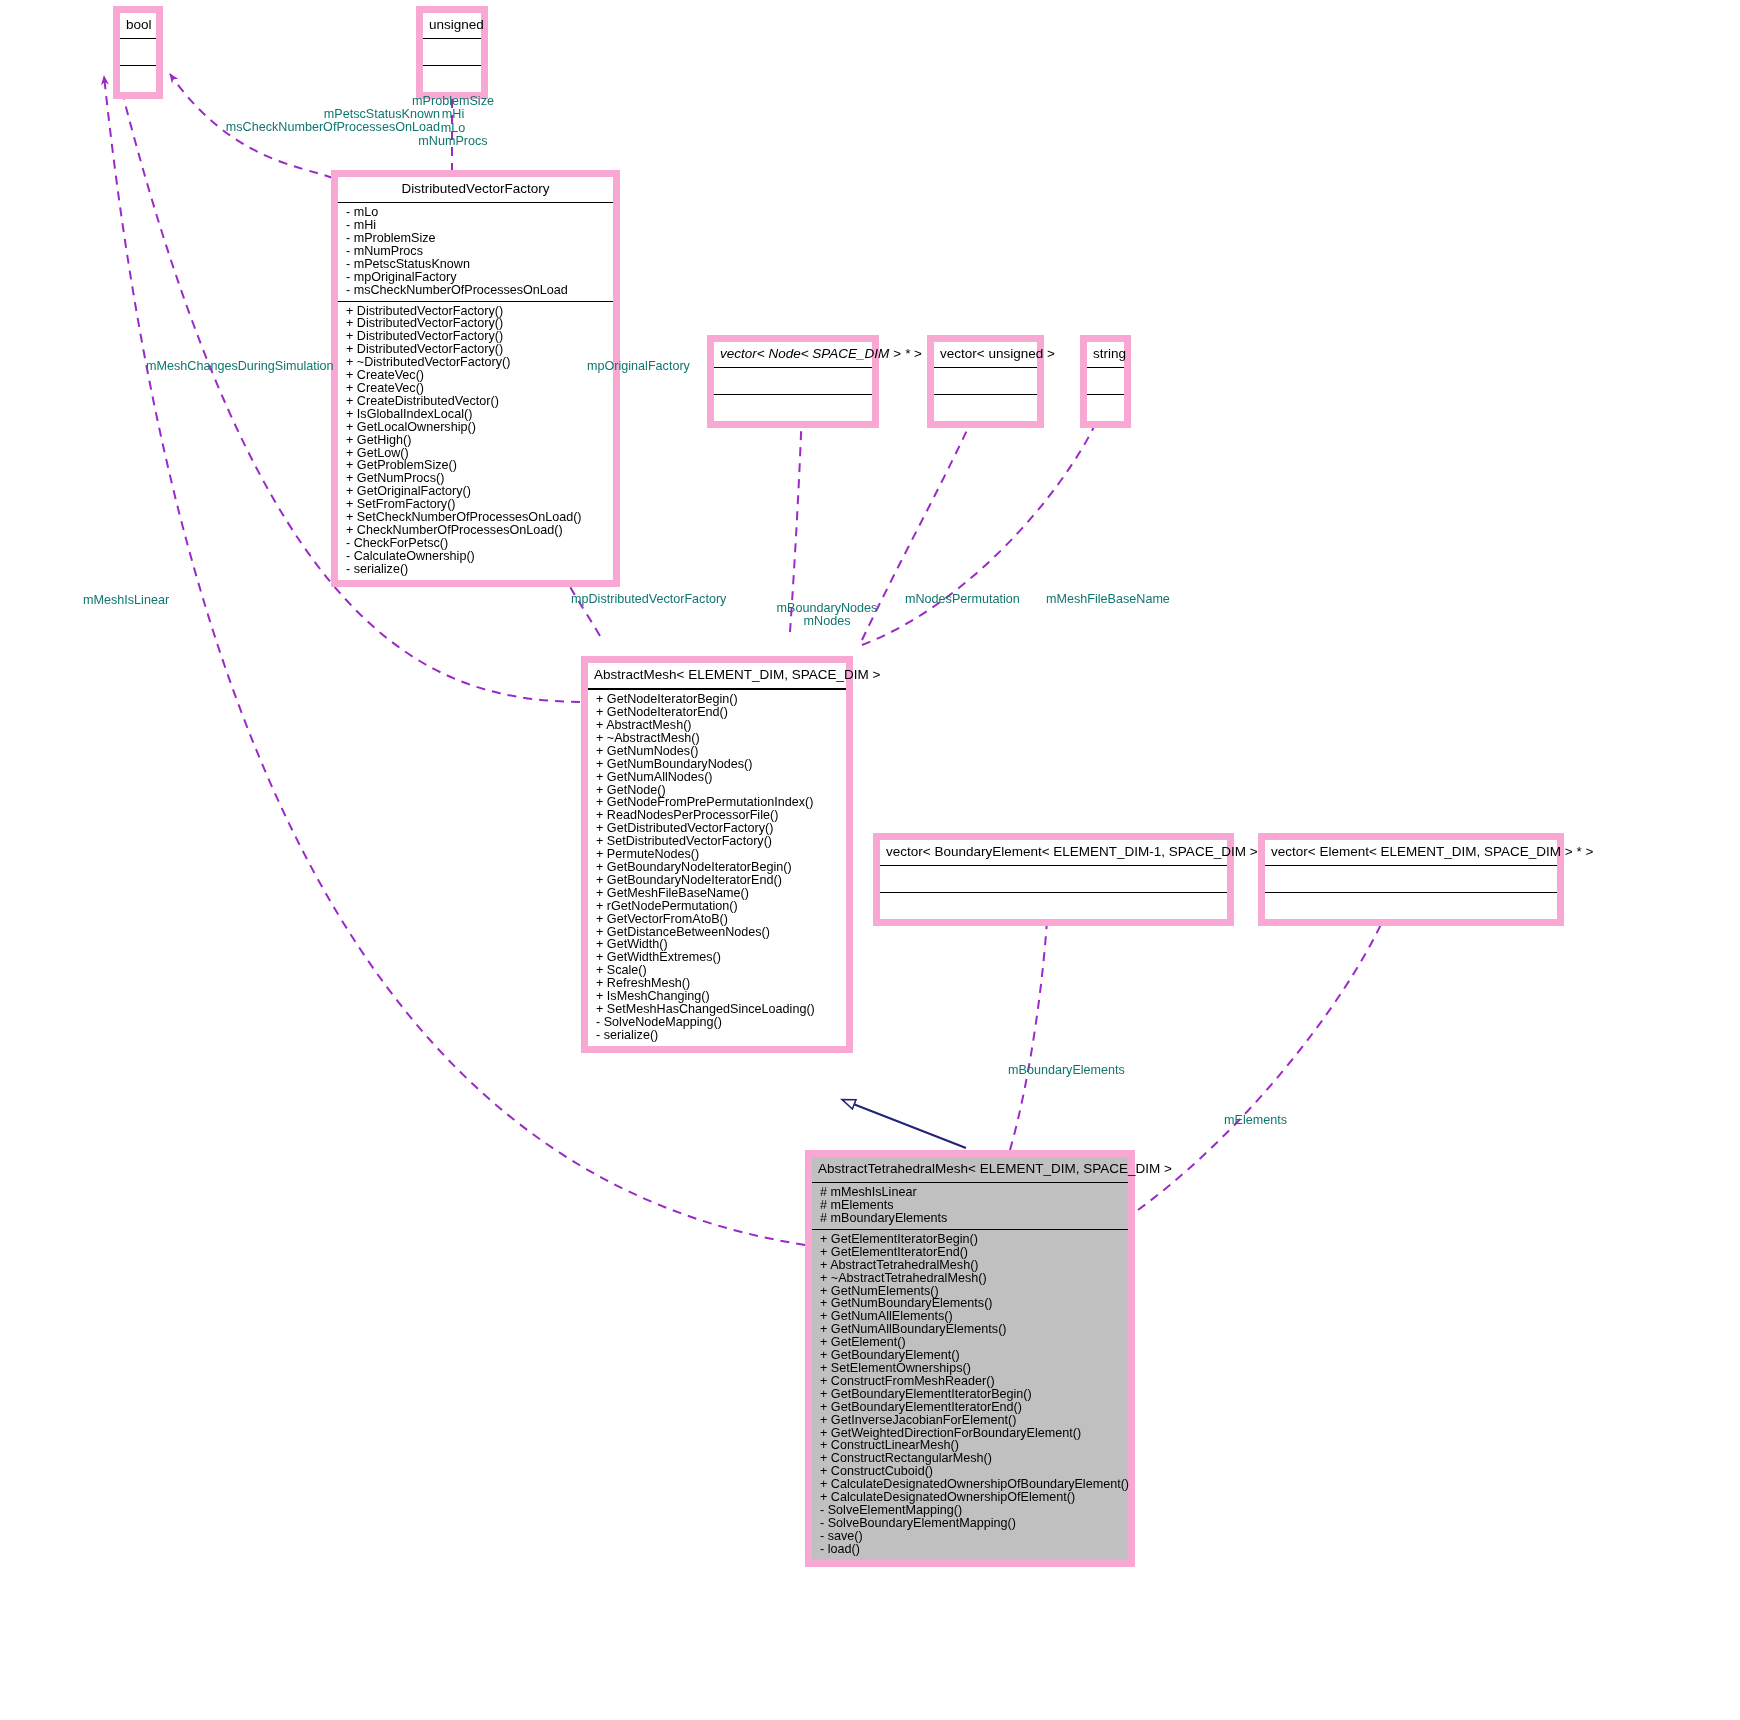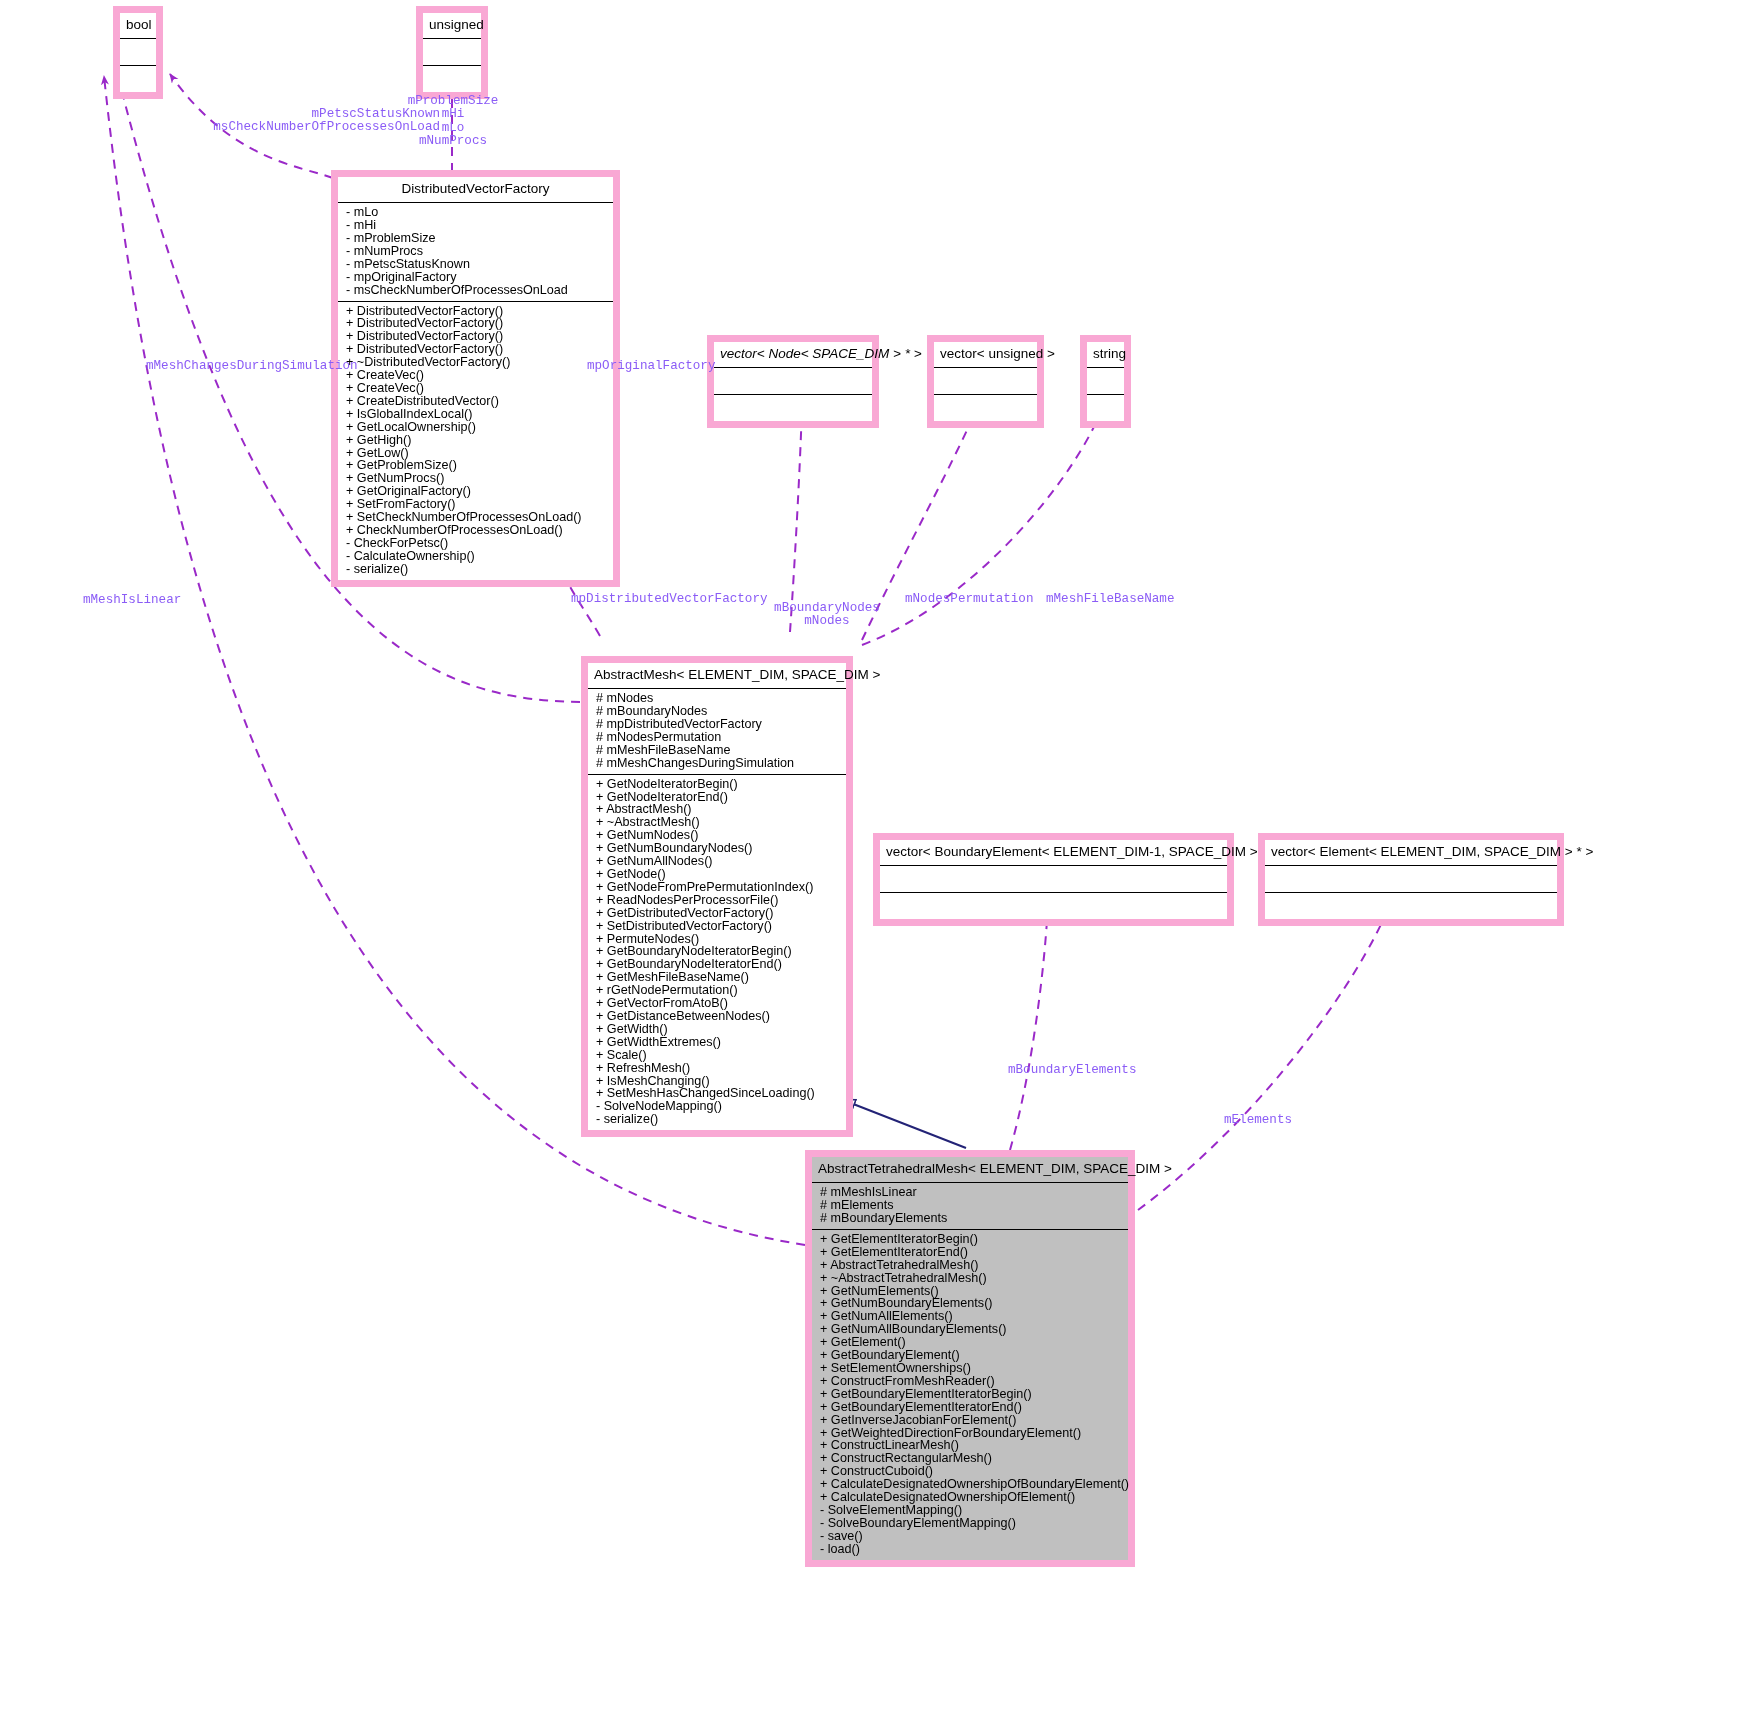--- a/index.html
+++ b/index.html
@@ -19,21 +19,21 @@
     padding:3px 6px 4px 6px;white-space:nowrap;
   }
   .node .sep{height:0;border-top:1px solid #000;}
   .node .compartment{padding:3px 4px 4px 8px;}
   .node .row{font-size:12.6px;line-height:12.9px;white-space:nowrap;padding:0;}
   .node .empty-comp{height:19px;}
 
   
   .edge-label{
     position:absolute;font-size:12.6px;line-height:13.4px;
-    white-space:pre;color:#8b5cf6;font-family:Liberation Mono, monospace;
+    white-space:pre;color:#0f766e;
   }
   .edge-label.center{text-align:center;}
   .edge-label.right{text-align:right;}
 </style>
 </head>
 <body>
 
 <div id="canvas">
 
   <svg class="edges" viewBox="0 0 1740 1720">
@@ -151,28 +151,20 @@
     <div class="title">string</div>
     <div class="sep"></div>
     <div class="compartment empty-comp"></div>
     <div class="sep"></div>
     <div class="compartment empty-comp"></div>
   </div>
 
   <div class="node" style="left:581px;top:636px;width:272px;margin-top:20px;">
     <div class="title">AbstractMesh&lt; ELEMENT_DIM, SPACE_DIM &gt;</div>
     <div class="sep"></div>
-    <div class="compartment">
-        <div class="row"># mNodes</div>
-        <div class="row"># mBoundaryNodes</div>
-        <div class="row"># mpDistributedVectorFactory</div>
-        <div class="row"># mNodesPermutation</div>
-        <div class="row"># mMeshFileBaseName</div>
-        <div class="row"># mMeshChangesDuringSimulation</div>
-      </div>
     <div class="sep"></div>
     <div class="compartment">
         <div class="row">+ GetNodeIteratorBegin()</div>
         <div class="row">+ GetNodeIteratorEnd()</div>
         <div class="row">+ AbstractMesh()</div>
         <div class="row">+ ~AbstractMesh()</div>
         <div class="row">+ GetNumNodes()</div>
         <div class="row">+ GetNumBoundaryNodes()</div>
         <div class="row">+ GetNumAllNodes()</div>
         <div class="row">+ GetNode()</div>

